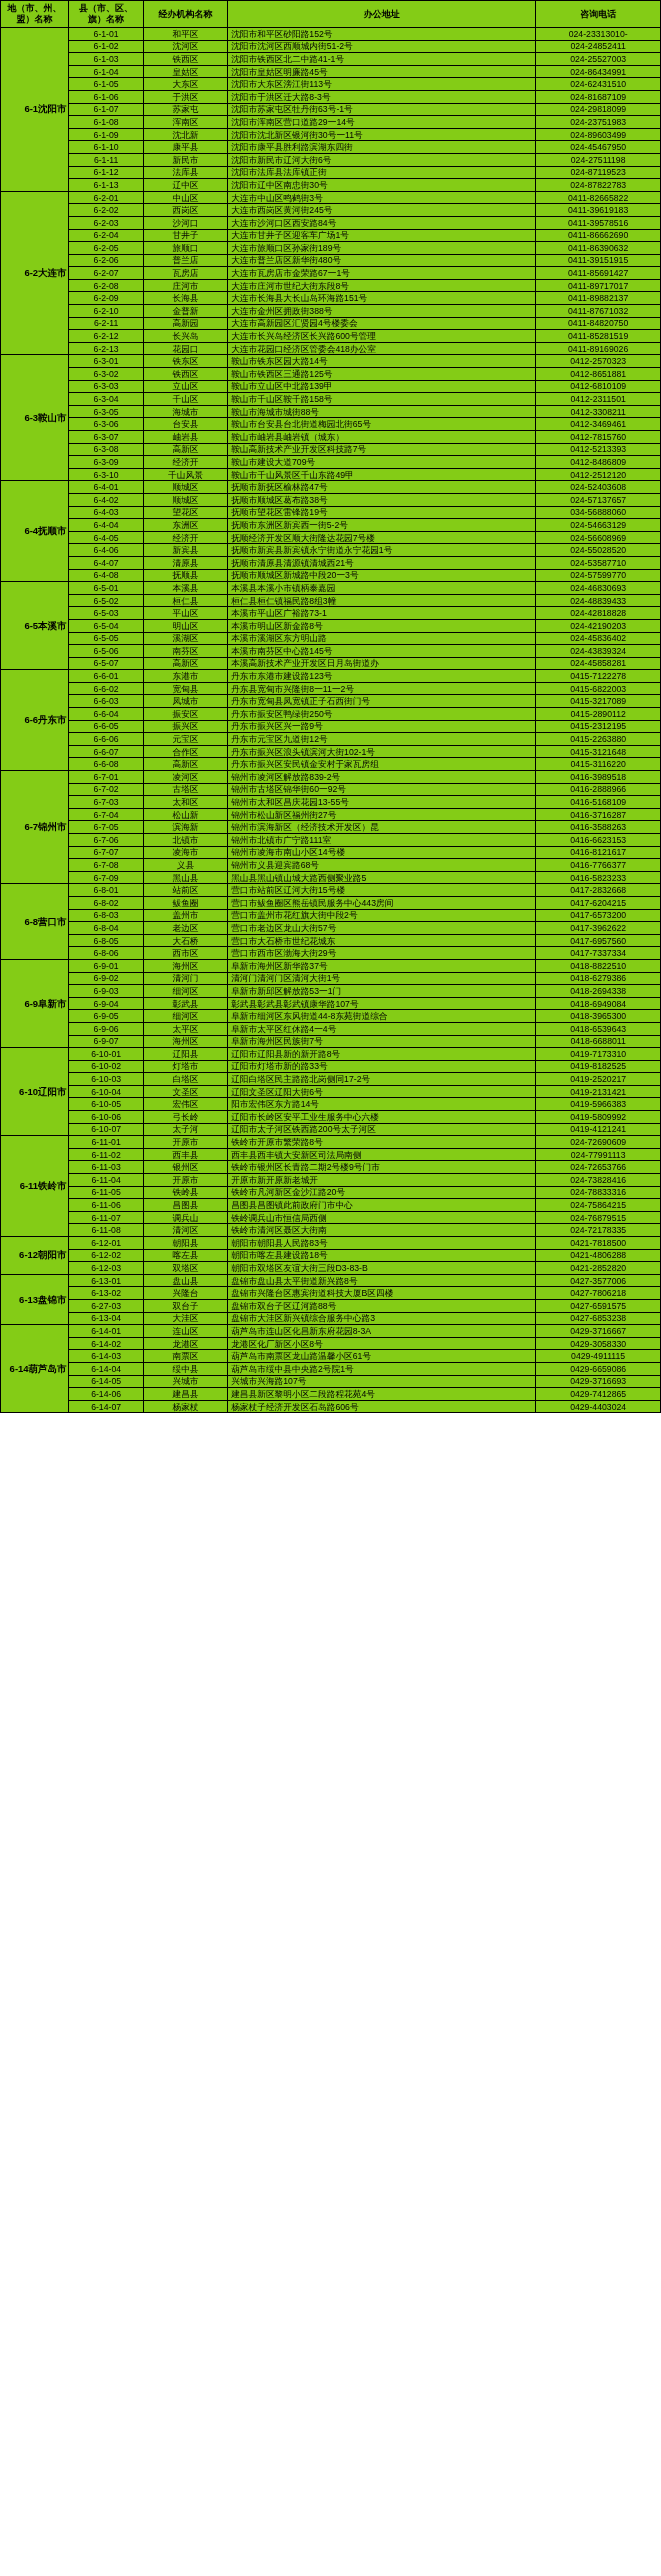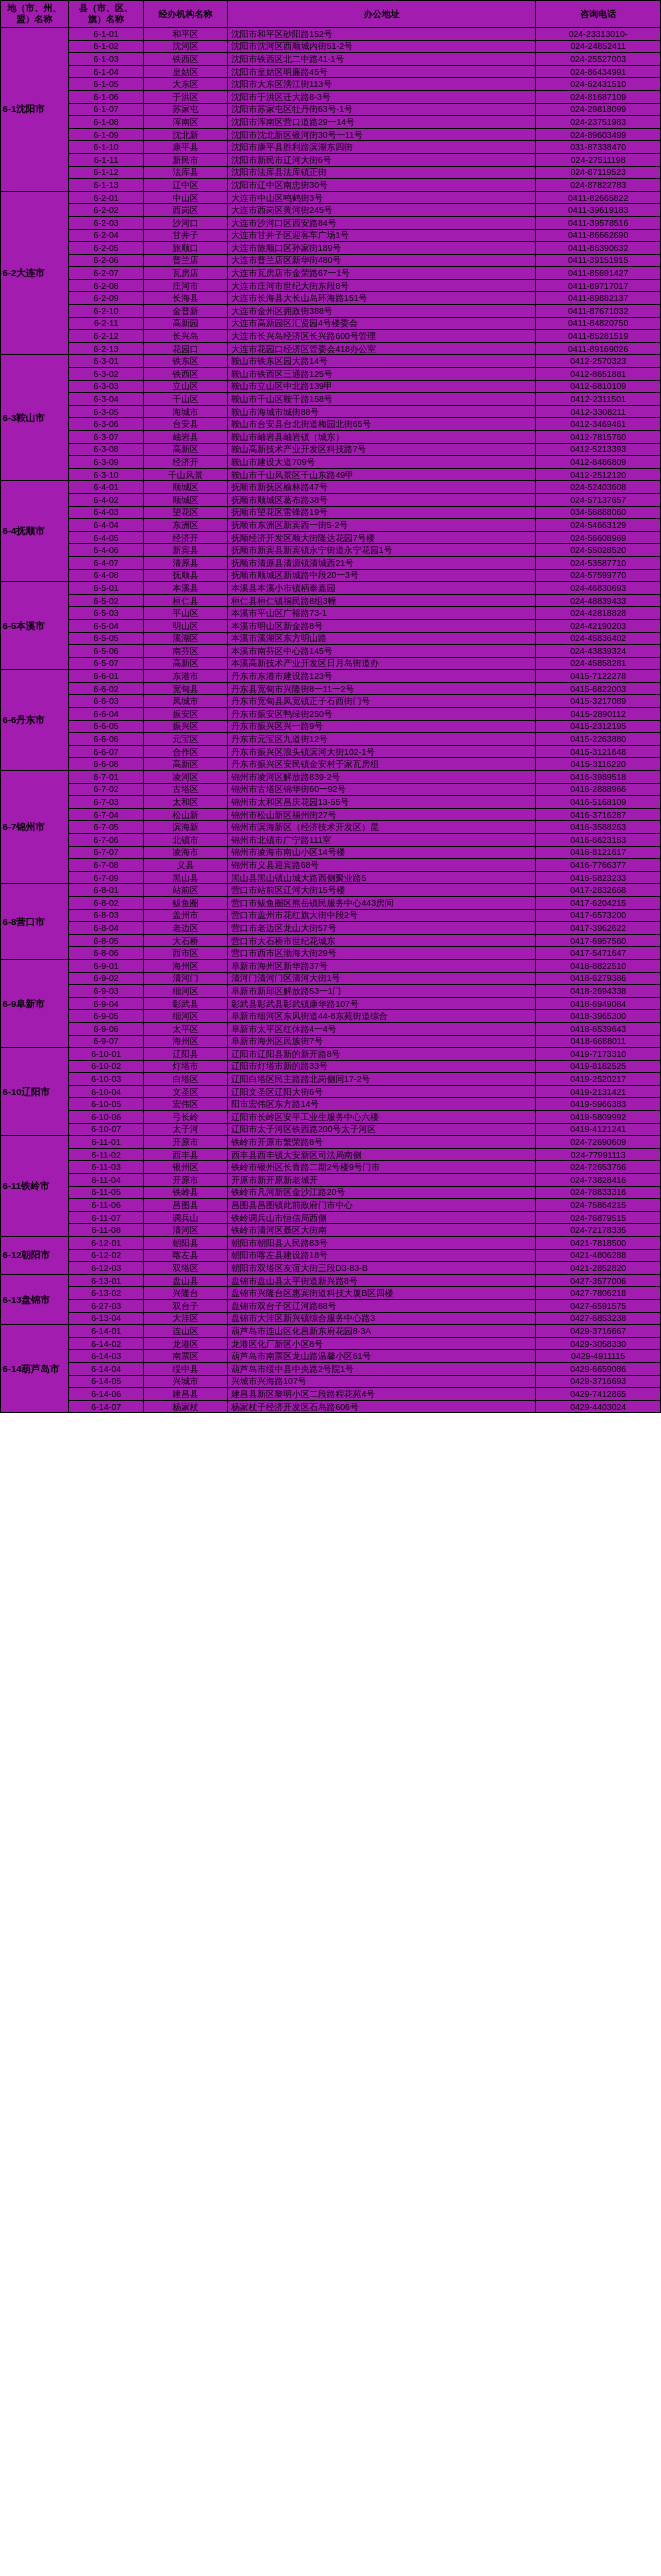--- a/index.html
+++ b/index.html
@@ -4,21 +4,21 @@
 <style>
   * { box-sizing: border-box; }
   body {
     margin: 0;
     padding: 0;
     background: #ffffff;
     font-family: "Liberation Sans", sans-serif;
   }
   #sheet {
     width: 661px;
-    background: #a21caf;
+    background: #84cc16;
   }
   table {
     border-collapse: collapse;
     width: 661px;
     table-layout: fixed;
   }
   col.c-region { width: 52px; }
   col.c-code   { width: 57px; }
   col.c-name   { width: 64px; }
   col.c-addr   { width: 235px; }
@@ -35,21 +35,21 @@
   }
   thead th {
     font-weight: bold;
     text-align: center;
     height: 27px;
     font-size: 9px;
     white-space: normal;
     line-height: 1.2;
   }
   td.region {
-    text-align: left;
+    text-align: right;
     font-weight: bold;
     font-size: 9.5px;
     white-space: normal;
     line-height: 1.25;
   }
   td.code {
     text-align: center;
     font-size: 8.7px;
   }
   td.name {
@@ -141,21 +141,21 @@
         <tr>
           <td class="code">6-1-09</td>
           <td class="name">沈北新</td>
           <td class="addr">沈阳市沈北新区银河街30号一11号</td>
           <td class="phone">024-89603499</td>
         </tr>
         <tr>
           <td class="code">6-1-10</td>
           <td class="name">康平县</td>
           <td class="addr">沈阳市康平县胜利路滨湖东四街</td>
-          <td class="phone">031-87338470</td>
+          <td class="phone">024-45467950</td>
         </tr>
         <tr>
           <td class="code">6-1-11</td>
           <td class="name">新民市</td>
           <td class="addr">沈阳市新民市辽河大街6号</td>
           <td class="phone">024-27511198</td>
         </tr>
         <tr>
           <td class="code">6-1-12</td>
           <td class="name">法库县</td>
@@ -532,21 +532,21 @@
         <tr>
           <td class="code">6-8-05</td>
           <td class="name">大石桥</td>
           <td class="addr">营口市大石桥市世纪花城东</td>
           <td class="phone">0417-6957560</td>
         </tr>
         <tr>
           <td class="code">6-8-06</td>
           <td class="name">西市区</td>
           <td class="addr">营口市西市区渤海大街29号</td>
-          <td class="phone">0417-5471647</td>
+          <td class="phone">0417-7337334</td>
         </tr>
         <tr>
           <td class="region" rowspan="7">6-9阜新市</td>
           <td class="code">6-9-01</td>
           <td class="name">海州区</td>
           <td class="addr">阜新市海州区新华路37号</td>
           <td class="phone">0418-8822510</td>
         </tr>
         <tr>
           <td class="code">6-9-02</td>

